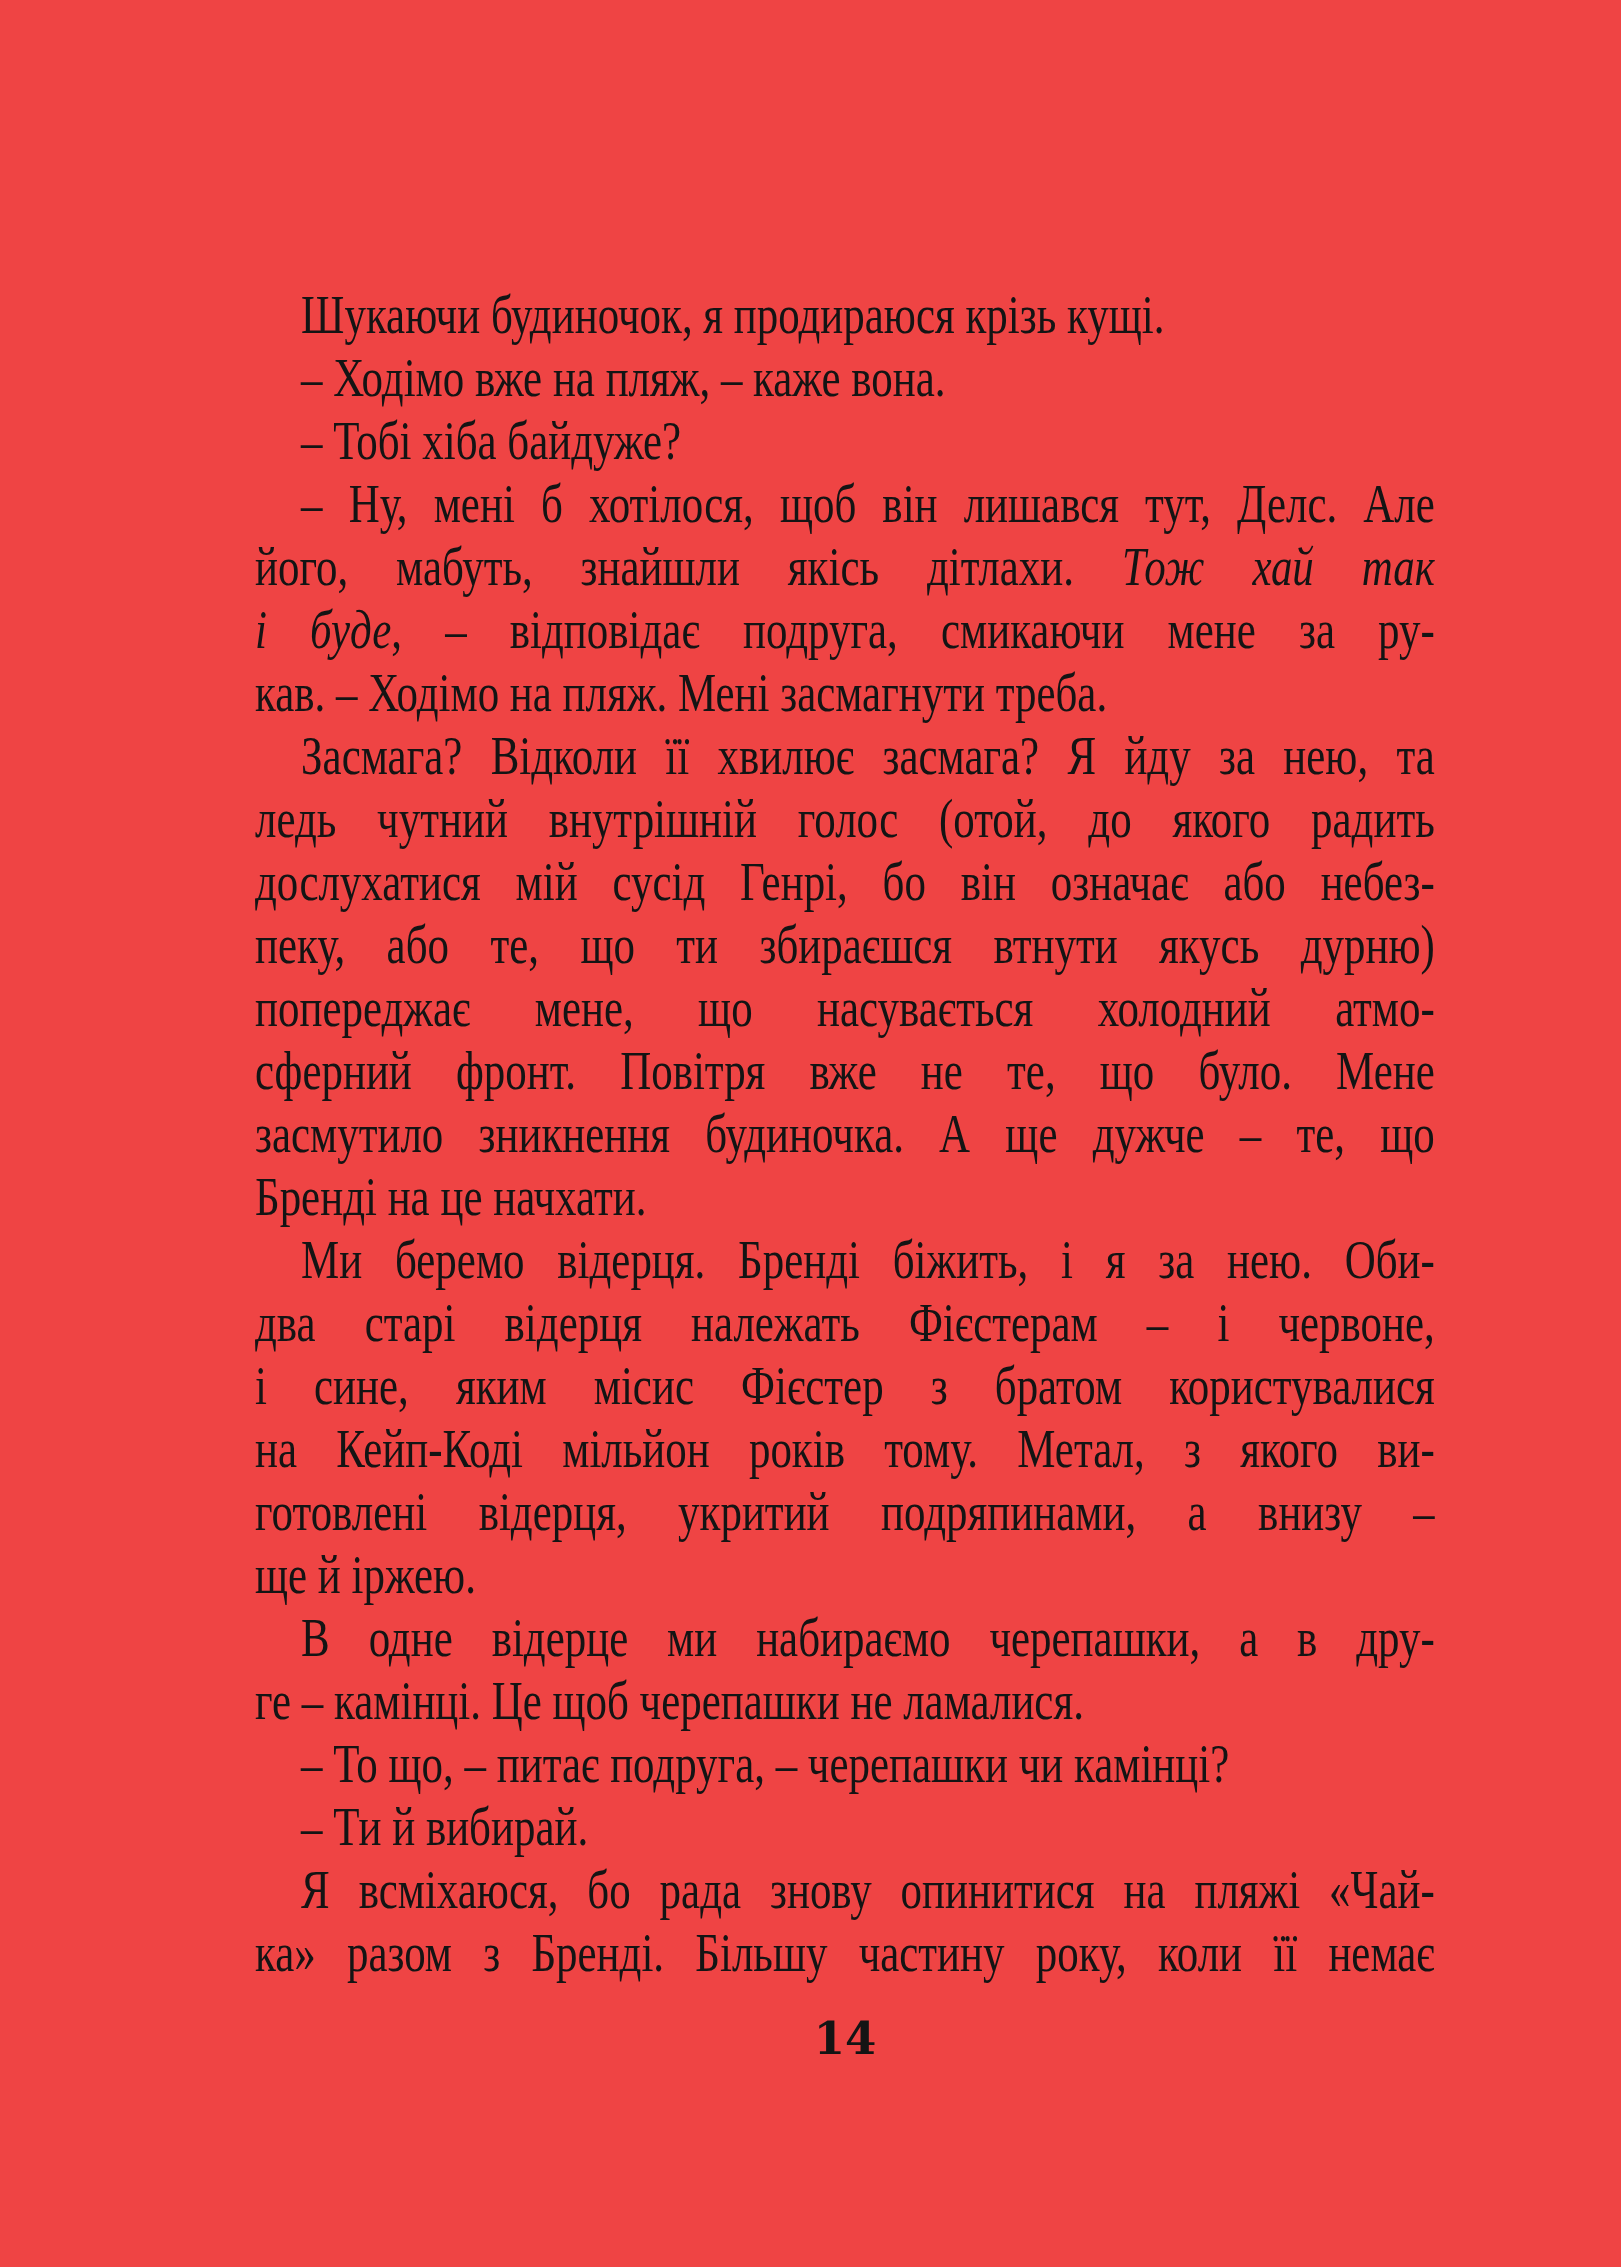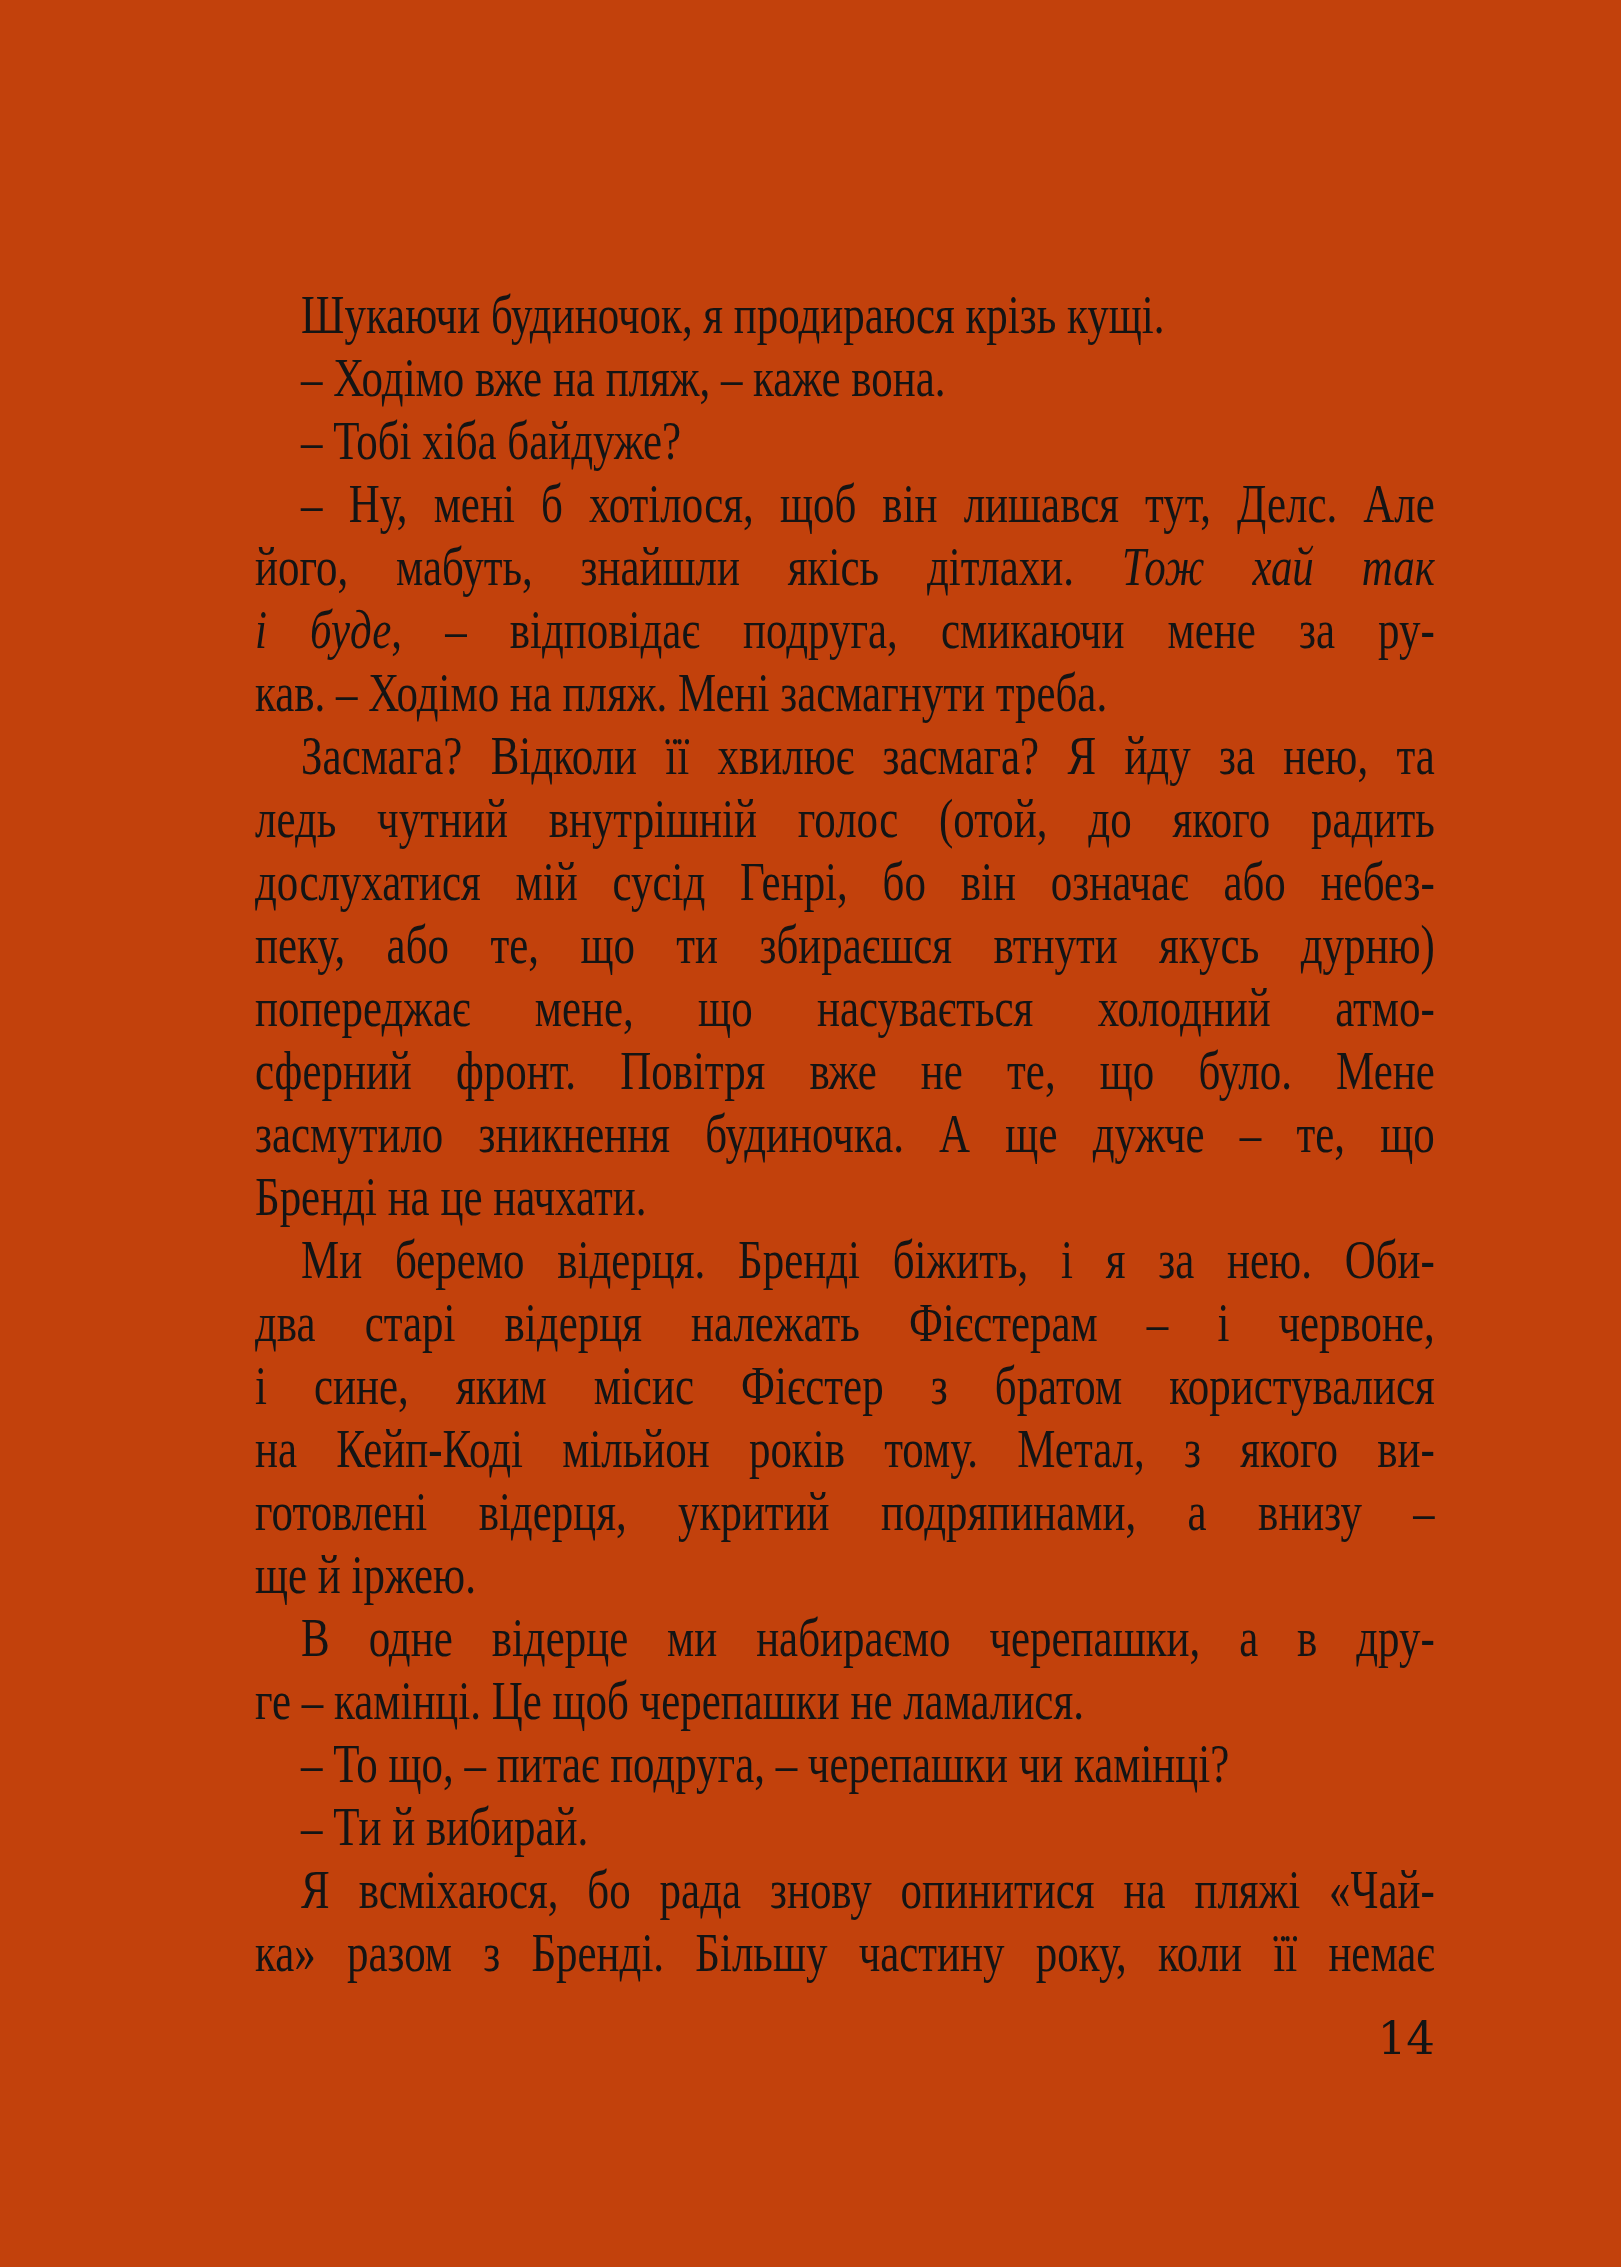--- a/index.html
+++ b/index.html
@@ -1,20 +1,20 @@
 <!DOCTYPE html>
 <html lang="uk" style="font-size:15px"><head>
 <meta charset="utf-8">
 <style>
   html,body{margin:0;padding:0;background:#888;}
   .page{
     position:relative;
     width:1621px;
     height:2268px;
-    background:#c2410c;
+    background:#ef4444;
     overflow:hidden;
     font-family:"Liberation Serif","DejaVu Serif",serif;
   }
   .text-block{
     position:absolute;
     left:255px;
     top:284px;
     width:1484px;
     transform:scaleX(0.795);
     transform-origin:0 0;
@@ -28,25 +28,26 @@
     overflow:hidden;
   }
   .line.indent{ text-indent:58px; }
   .line.justify{ text-align:justify; text-align-last:justify; }
   .it{ font-style:italic; }
   .folio{
     position:absolute;
     left:255px;
     top:2013px;
     width:1180px;
-    text-align:right;
+    text-align:center;
     color:#141414;
     font-size:45px;
     line-height:52px;
     font-family:"DejaVu Serif","Liberation Serif",serif;
+    font-weight:bold;
   }
 </style>
 </head>
 <body>
 
 <div class="page">
   <div class="text-block">
       <div class="line indent"><span>Шукаючи будиночок, я продираюся крізь кущі.</span></div>
       <div class="line indent"><span>– Ходімо вже на пляж, – каже вона.</span></div>
       <div class="line indent"><span>– Тобі хіба байдуже?</span></div>

